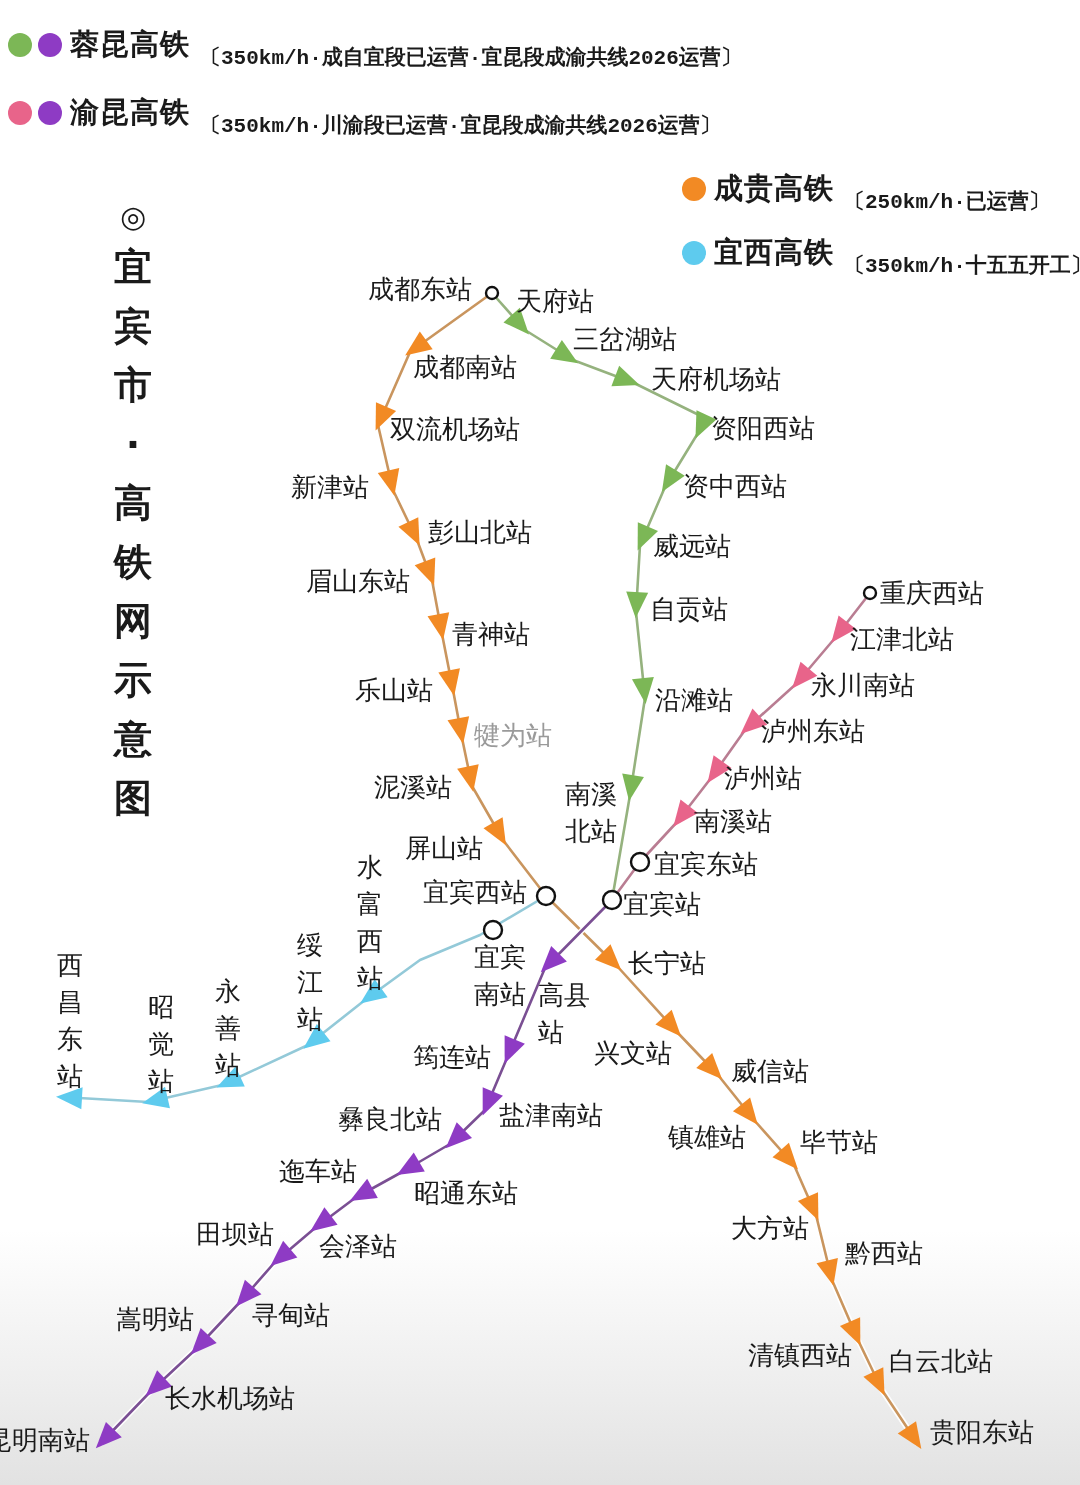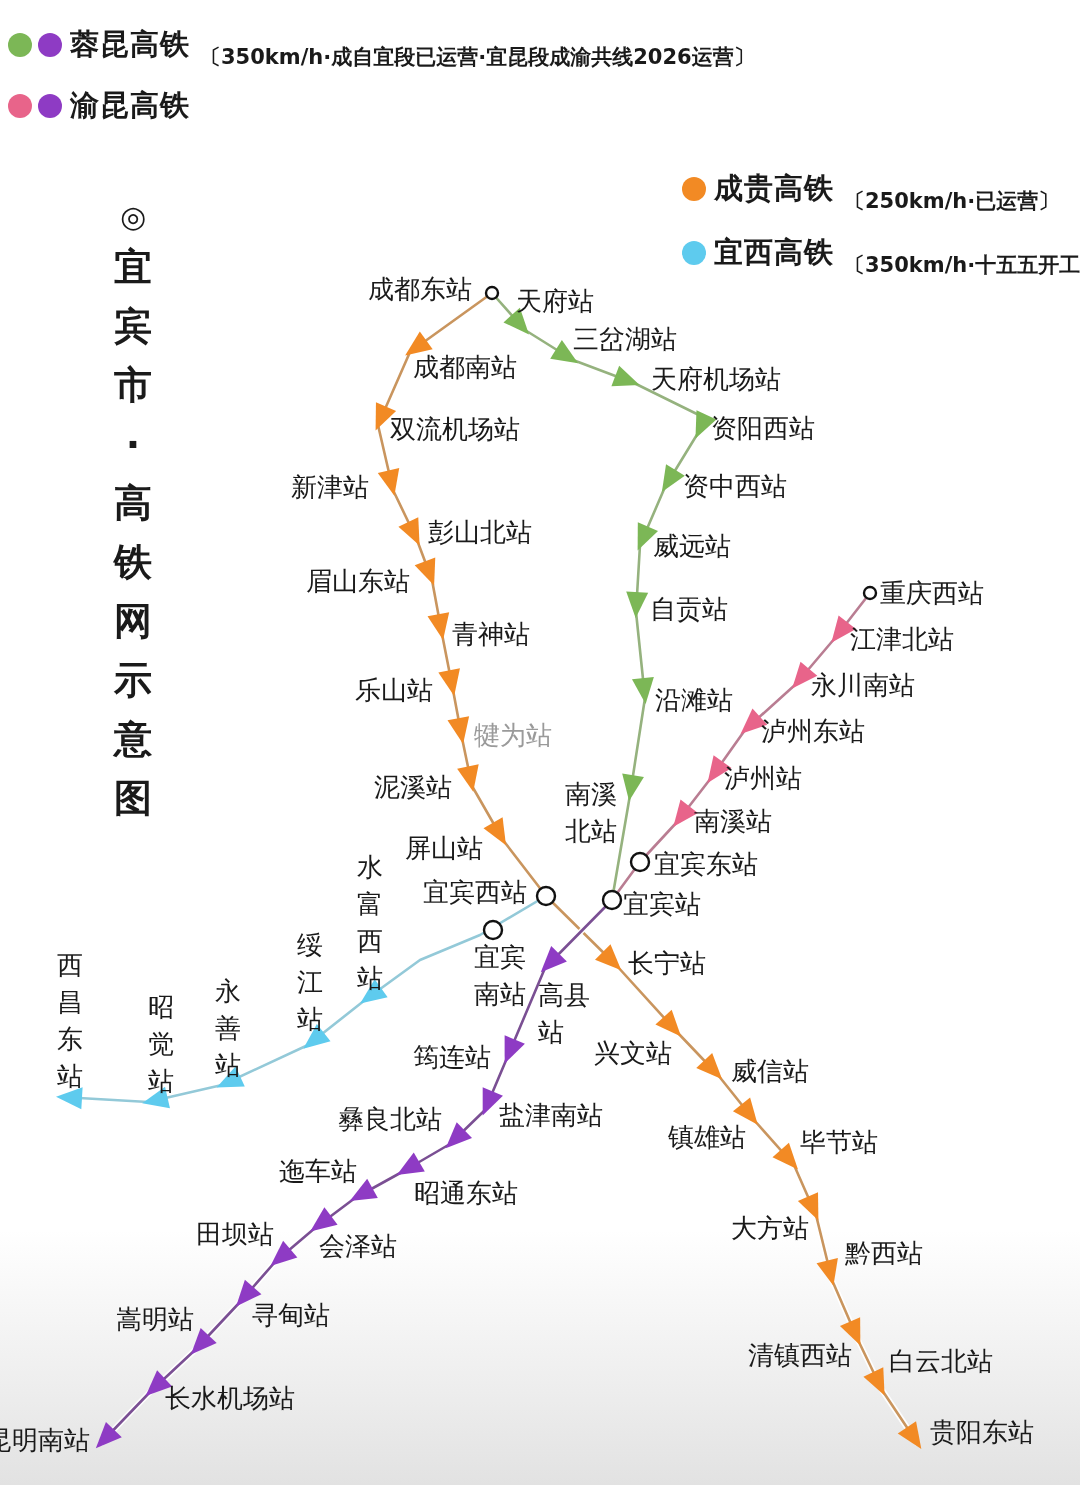--- a/index.html
+++ b/index.html
@@ -2,21 +2,21 @@
 <html><head>
 <meta charset="utf-8">
 <style>
   html, body { margin: 0; padding: 0; }
   body {
     width: 1080px; height: 1485px; overflow: hidden; position: relative;
     background: linear-gradient(to bottom, #ffffff 0px, #ffffff 1230px, #ececec 1400px, #e2e2e2 1485px);
     font-family: "DejaVu Sans", "Liberation Sans", sans-serif;
     color: #1a1a1a;
   }
-  .legend-row { position: absolute; display: flex; align-items: center; white-space: nowrap; }
+  .legend-row { position: absolute; display: flex; align-items: center; white-space: nowrap; font-family: Liberation Mono, monospace; }
   .dot { width: 24px; height: 24px; border-radius: 50%; display: inline-block; margin-right: 6px; }
   .legend-name { font-size: 29px; font-weight: bold; letter-spacing: 1px; margin-left: 2px; }
   .legend-desc { font-size: 21px; font-weight: bold; margin-left: 10px; margin-top: 25px; }
   #title {
     position: absolute; left: 108px; top: 196px; width: 50px;
     display: flex; flex-direction: column; align-items: center;
   }
   #title .ic { font-size: 30px; line-height: 42px; }
   #title .ch { font-size: 38px; font-weight: bold; line-height: 59px; }
   svg#map { position: absolute; left: 0; top: 0; }
@@ -30,20 +30,21 @@
     <div class="legend-row" style="left: 8px; top: 18px;">
       <span class="dot" style="background: rgb(124, 183, 86);"></span>
       <span class="dot" style="background: rgb(142, 59, 196);"></span>
       <span class="legend-name">蓉昆高铁</span>
       <span class="legend-desc">〔350km/h·成自宜段已运营·宜昆段成渝共线2026运营〕</span>
     </div>
     <div class="legend-row" style="left: 8px; top: 86px;">
       <span class="dot" style="background: rgb(232, 100, 138);"></span>
       <span class="dot" style="background: rgb(142, 59, 196);"></span>
       <span class="legend-name">渝昆高铁</span>
+      <span class="legend-desc">〔350km/h·川渝段已运营·宜昆段成渝共线2026运营〕</span>
     </div>
     <div class="legend-row" style="left: 682px; top: 162px; align-items: center;">
       <span class="dot" style="background: rgb(242, 138, 36);"></span>
       <span class="legend-name">成贵高铁</span>
       <span class="legend-desc">〔250km/h·已运营〕</span>
     </div>
     <div class="legend-row" style="left: 682px; top: 226px;">
       <span class="dot" style="background: rgb(94, 203, 238);"></span>
       <span class="legend-name">宜西高铁</span>
       <span class="legend-desc">〔350km/h·十五五开工〕</span>

